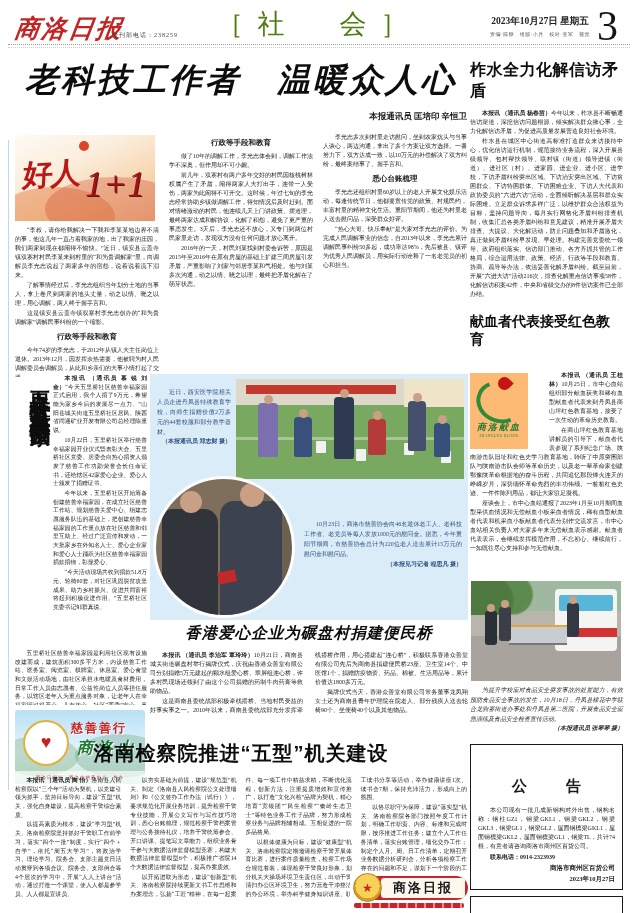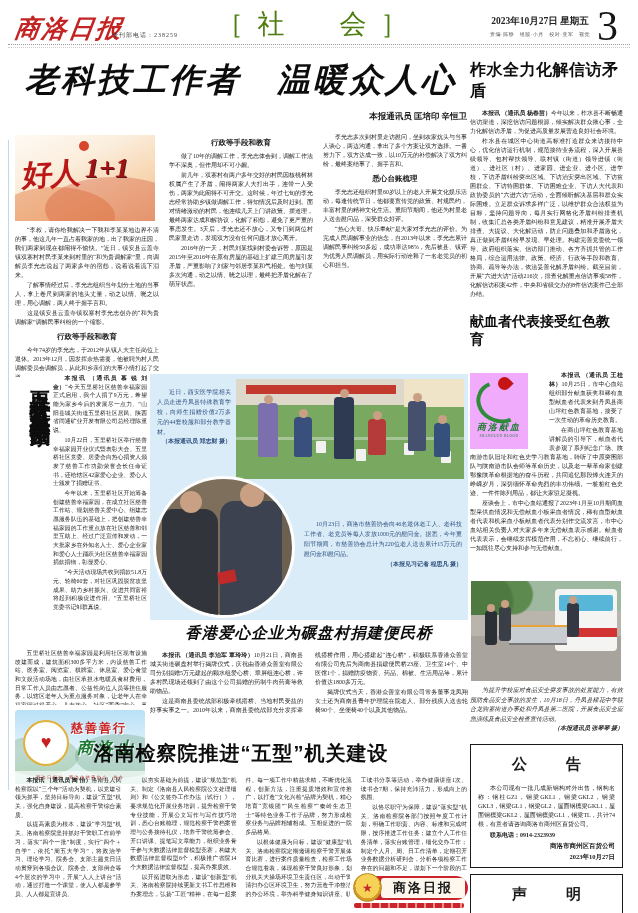--- a/index.html
+++ b/index.html
@@ -34,30 +34,30 @@
   
   .haoren{position:relative;width:140px;height:86px;margin:2px 0 5px;overflow:hidden;
           background:linear-gradient(155deg,#fefaf3 0%,#fbeedd 35%,#f7d4ae 70%,#f0b98c 100%);}
   .haoren .mt1{position:absolute;left:-20px;bottom:-26px;width:120px;height:60px;border-radius:50%;
                background:rgba(226,120,60,.45);}
   .haoren .mt2{position:absolute;right:-30px;bottom:-20px;width:140px;height:64px;border-radius:50%;
                background:rgba(210,80,50,.35);}
   .haoren .sun{position:absolute;left:64px;top:6px;width:10px;height:10px;border-radius:50%;background:#d8442c;}
   .haoren .hao{position:absolute;left:8px;top:16px;font-size:30px;font-weight:bold;color:#bb1717;
                transform:skewX(-6deg) rotate(-3deg);letter-spacing:-2px;}
-  .haoren .oneone{position:absolute;left:70px;top:12px;font-size:28px;font-weight:bold;font-style:italic;
+  .haoren .oneone{position:absolute;left:70px;top:22px;font-size:36px;font-weight:normal;font-style:italic;
                   color:#a31212;text-shadow:1px 1px 0 #5a1a1a;}
   
   .rightcol{position:absolute;left:470px;top:52px;width:153px;}
   .h-sans{font-family:"Liberation Sans",sans-serif;font-weight:bold;text-align:left;color:#0d0d0d;}
   .zha-title{font-size:16px;letter-spacing:.5px;margin:8px 0 7px;}
   .zha-body{height:192px;overflow:hidden;}
   .blood-title{font-size:14px;margin:12px 0 22px;}
   .blood-body{height:204px;overflow:hidden;}
-  .blood-logo{float:left;width:58px;height:76px;margin:2px 21px 2px 0;position:relative;background:#f0abfc;}
+  .blood-logo{float:left;width:58px;height:76px;margin:2px 21px 2px 0;position:relative;background:#fdba74;}
   .blood-logo .drop{position:absolute;left:28px;top:4px;width:13px;height:13px;background:#c41414;
                     border-radius:50% 50% 50% 0;transform:rotate(-135deg);}
   .blood-logo .sw1{position:absolute;left:6px;top:8px;width:40px;height:34px;border:4px solid #2e8b3a;
                    border-color:transparent transparent #2e8b3a #2e8b3a;border-radius:50%;transform:rotate(20deg);}
   .blood-logo .cn{position:absolute;left:0;top:48px;width:100%;text-align:center;font-weight:bold;
                   color:#1f7a33;font-size:9px;letter-spacing:2px;font-style:italic;}
   .blood-logo .en{position:absolute;left:0;top:61px;width:100%;text-align:center;color:#1f7a33;font-size:3.5px;letter-spacing:.5px;}
   .amb-photo{position:relative;width:150px;height:100px;margin:6px 0 0 1px;overflow:hidden;
              background:linear-gradient(#9fb8a0 0 30%,#b9b4ac 30% 55%,#a8a49d 55% 100%);}
   .amb-photo .trees{position:absolute;left:0;top:0;width:70px;height:34px;
@@ -67,21 +67,21 @@
   .amb-photo .van:before{content:"";position:absolute;left:4px;top:6px;right:4px;height:16px;background:#58b6d8;border-radius:2px;}
   .amb-photo .van:after{content:"";position:absolute;left:0;bottom:14px;width:100%;height:9px;background:#d23333;}
   .amb-photo .stretcher{position:absolute;left:38px;top:44px;width:58px;height:16px;background:#c8cdd2;
                         border-top:2px solid #e8a33c;border-bottom:2px solid #777;}
   .amb-photo .p1,.amb-photo .p2,.amb-photo .p3{position:absolute;width:12px;height:34px;background:#2b2f36;border-radius:3px;top:30px;}
   .amb-photo .p1{left:14px;} .amb-photo .p2{left:28px;top:26px;background:#3a3f47;} .amb-photo .p3{left:96px;top:22px;background:#343842;}
   .amb-photo .p1:before,.amb-photo .p2:before,.amb-photo .p3:before{content:"";position:absolute;left:2px;top:-7px;width:8px;height:8px;border-radius:50%;background:#c9a084;}
   .amb-caption{font-size:6px;line-height:1.6;color:#2a2a2a;font-style:italic;margin-top:5px;text-align:justify;}
   .amb-caption .ind{text-indent:2em;display:block;}
   .amb-caption .credit{display:block;text-align:right;font-weight:bold;}
-  .noticebox{border:1.5px solid #1a1a1a;margin-top:10px;padding:2px 7px 5px;}
+  .noticebox{border:1.5px solid #1a1a1a;margin-top:10px;padding:24px 7px 5px;}
   .noticebox .btitle{text-align:center;font-size:15px;font-weight:bold;letter-spacing:12px;margin:8px 0 10px;text-indent:12px;}
   .noticebox .sig{font-size:6.5px;font-weight:bold;text-align:right;margin-top:2px;}
   .noticebox .phone{font-weight:bold;margin-top:2px;text-indent:2em;font-size:6px;}
   
   .wlq{position:absolute;left:15px;top:374px;width:132px;}
   .wlq-row{display:flex;}
   .wlq-vtitle{writing-mode:vertical-rl;text-orientation:upright;font-family:"Liberation Sans",sans-serif;
               font-weight:bold;font-size:21px;line-height:1.05;letter-spacing:3px;height:272px;width:36px;color:#0d0d0d;}
   .wlq-text{width:94px;height:272px;overflow:hidden;margin-left:2px;}
   .wlq-full{width:132px;height:56px;overflow:hidden;margin-top:3px;}

